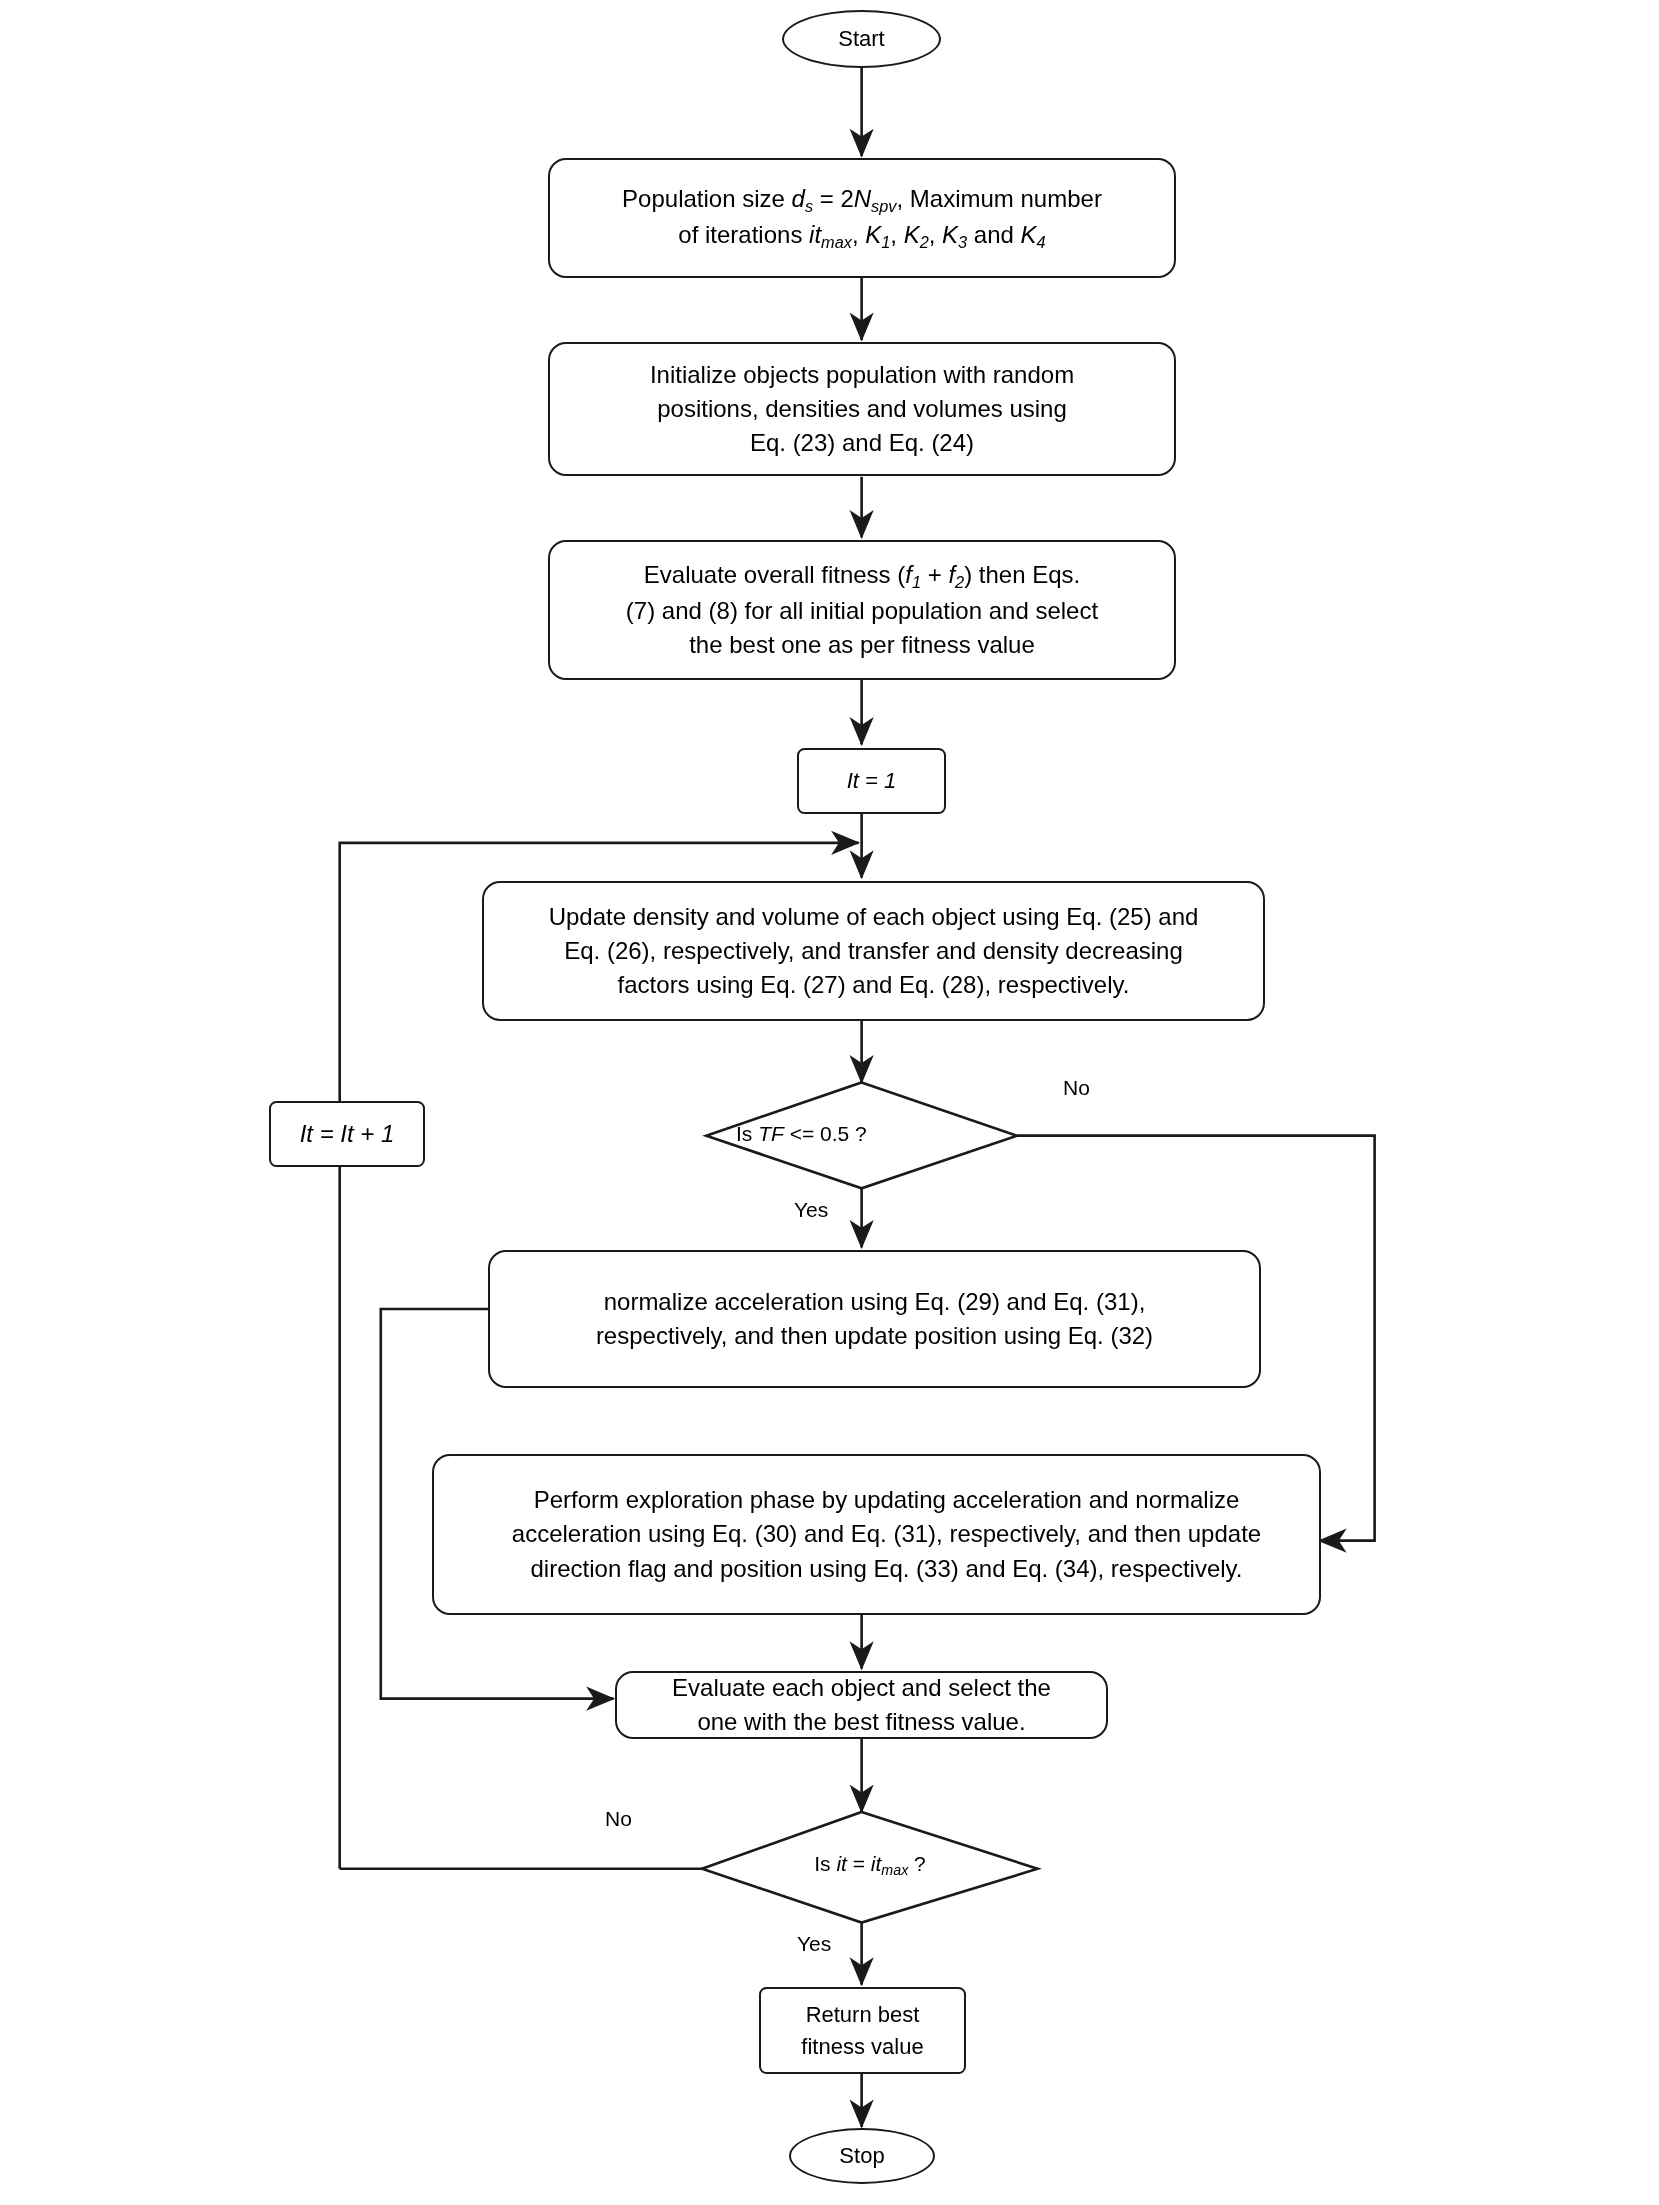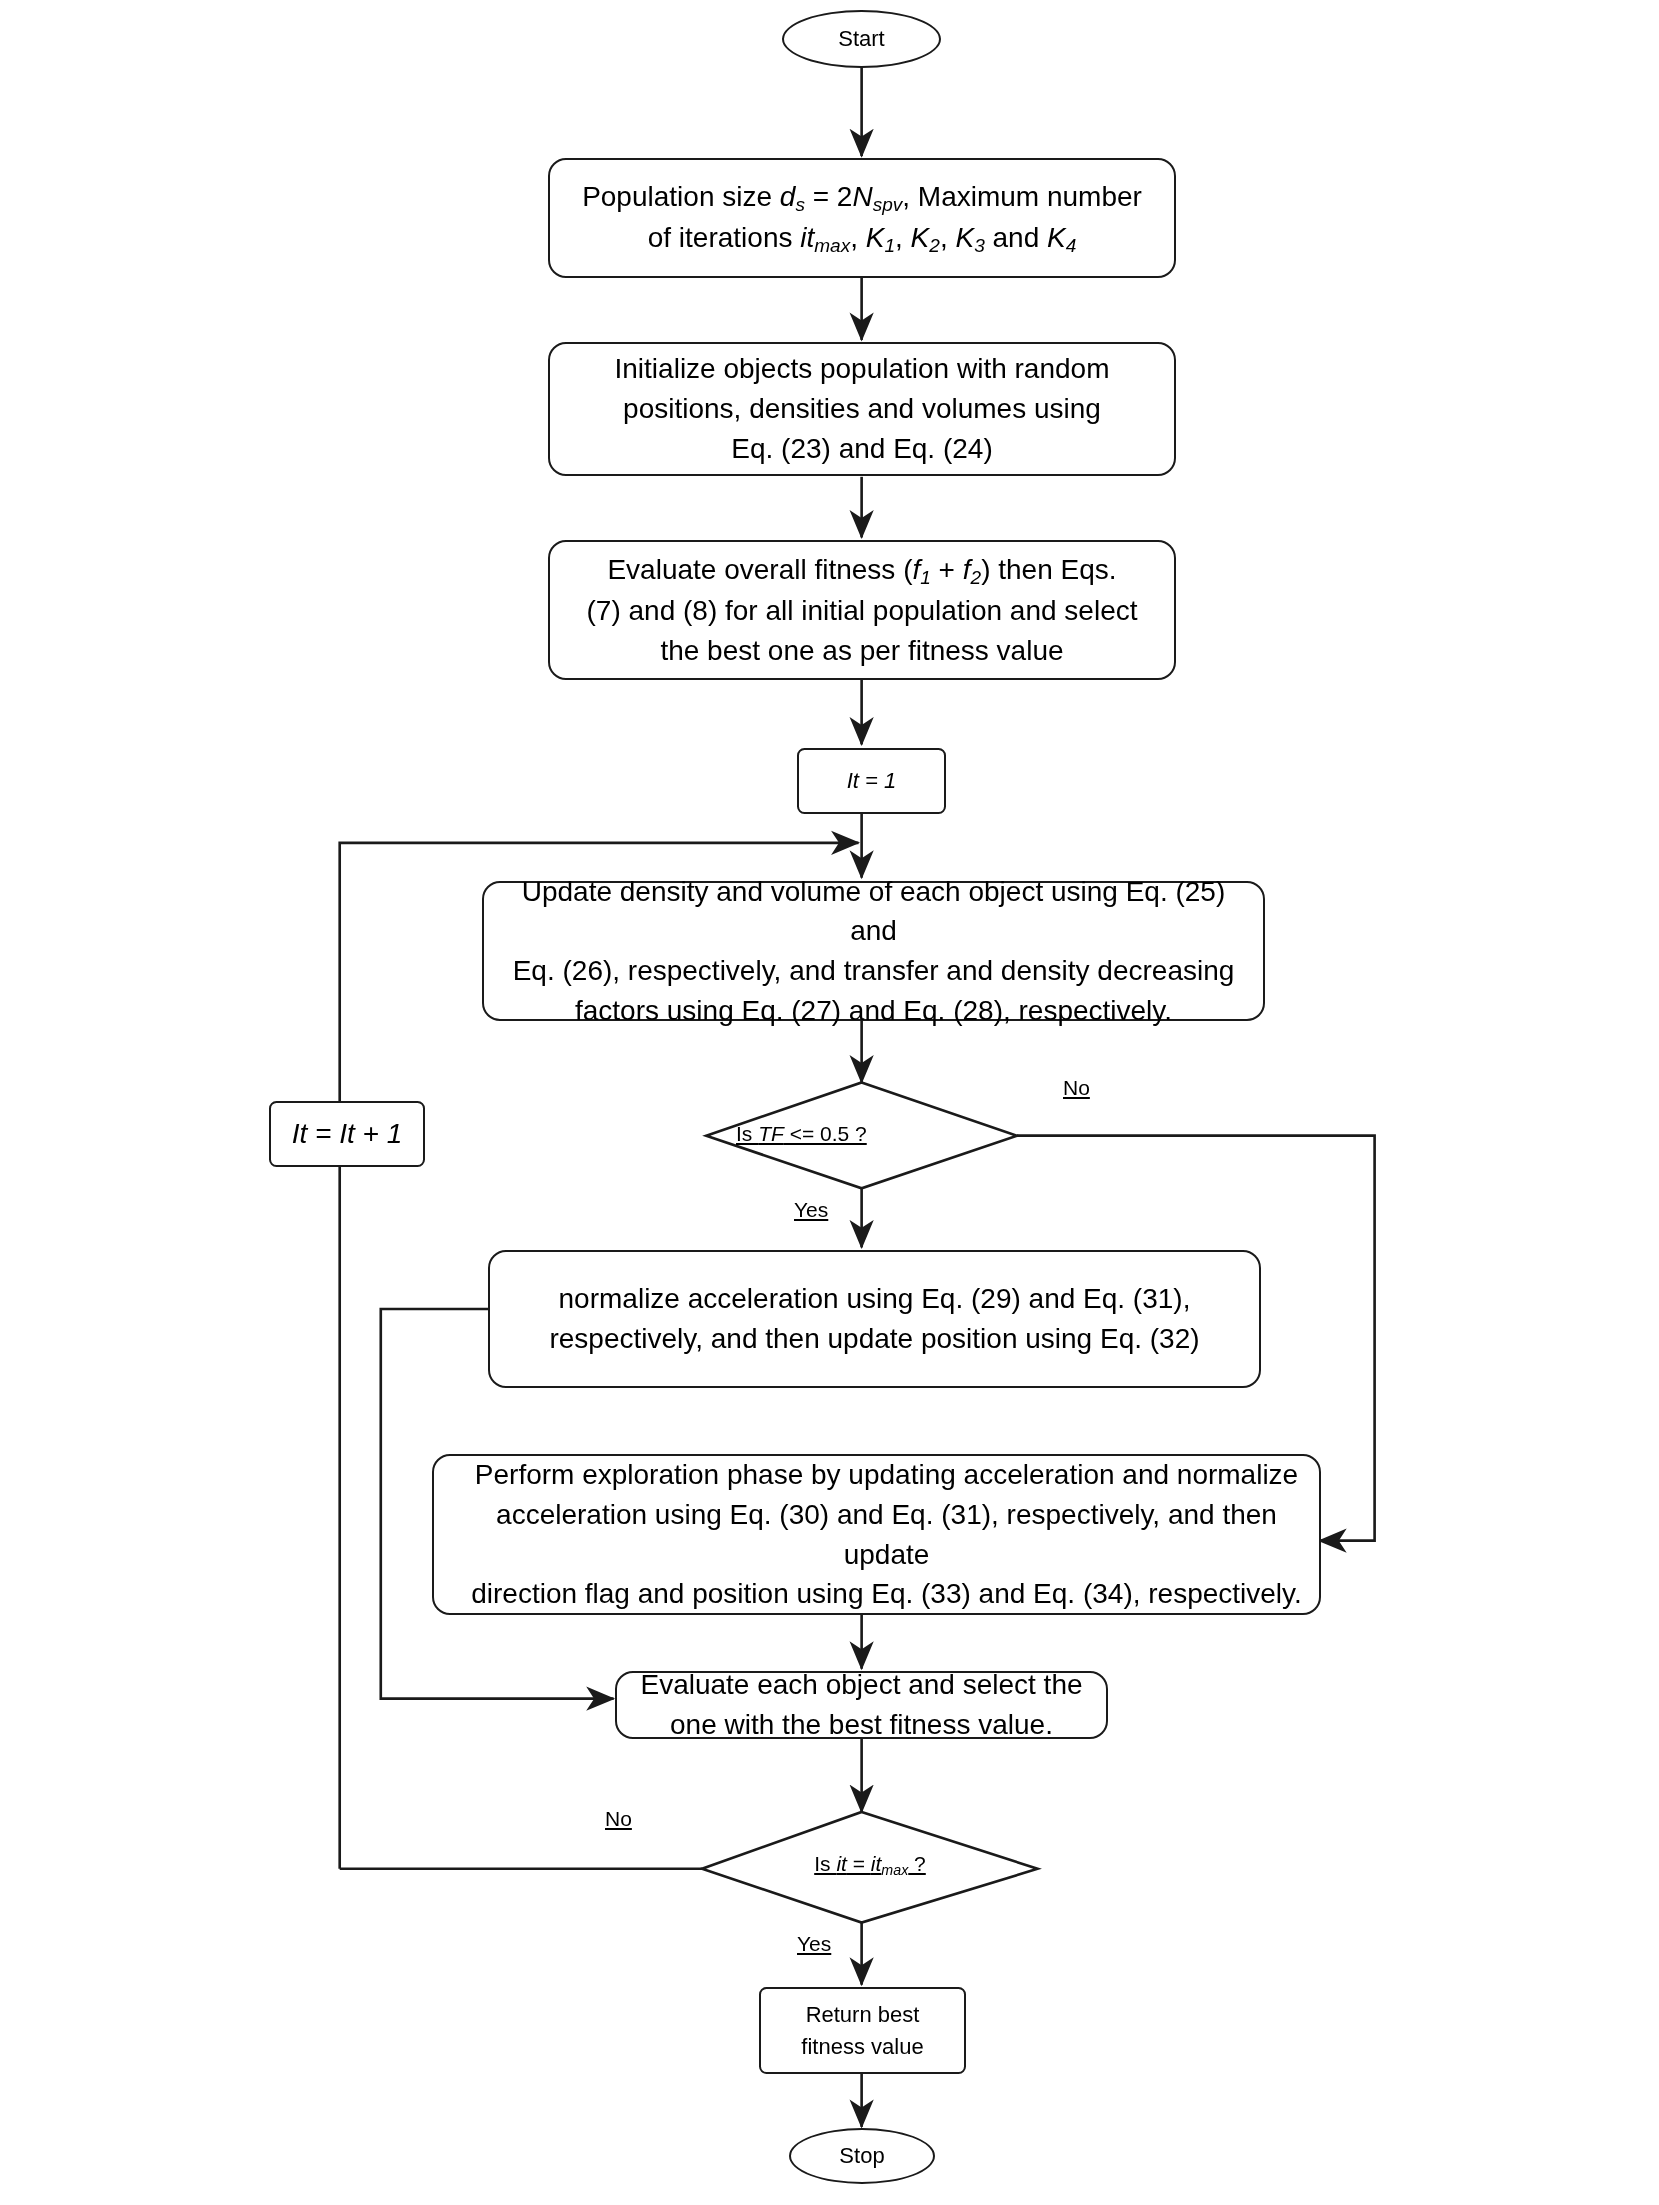--- a/index.html
+++ b/index.html
@@ -9,22 +9,22 @@
   .node{position:absolute;box-sizing:border-box;display:flex;align-items:center;
         justify-content:center;text-align:center;color:#000;background:#fff;
         border:2.1px solid #1a1a1a;line-height:1.42;}
   .proc{border-radius:18px;}
   .term{border-radius:50%;}
   .small{border-radius:7.4px;}
   .lbl{position:absolute;color:#000;white-space:nowrap;}
   .txt{padding:0 13.7px;}
   i{font-style:italic;}
   sub{font-size:0.68em;font-style:italic;vertical-align:-0.28em;}
-  .f40{font-size:21px;text-decoration:underline;}
-  .f41{font-size:28px;}
+  .f40{font-size:21px;}
+  .f41{font-size:24px;}
   .f42{font-size:22px;}
 </style>
 </head>
 <body>
 
 <div id="stage">
 
   <svg id="wires" viewBox="0 0 3150 4186" xmlns="http://www.w3.org/2000/svg">
     <defs>
       <marker id="ah" markerWidth="13" markerHeight="13" refX="10.4" refY="5.2" orient="auto" markerUnits="strokeWidth">

